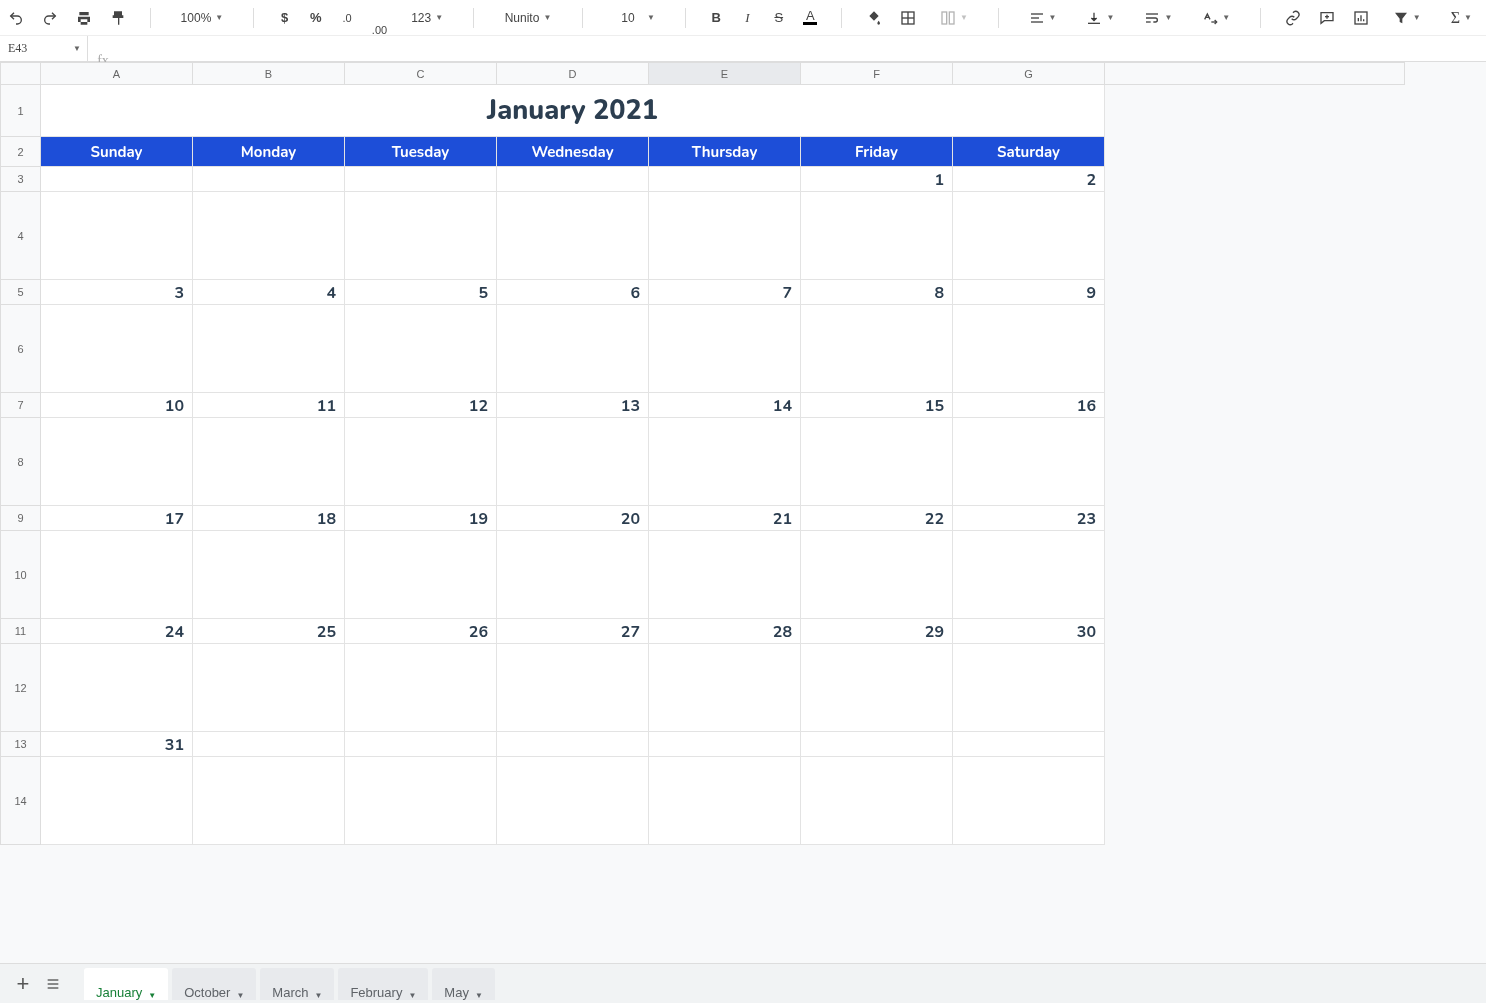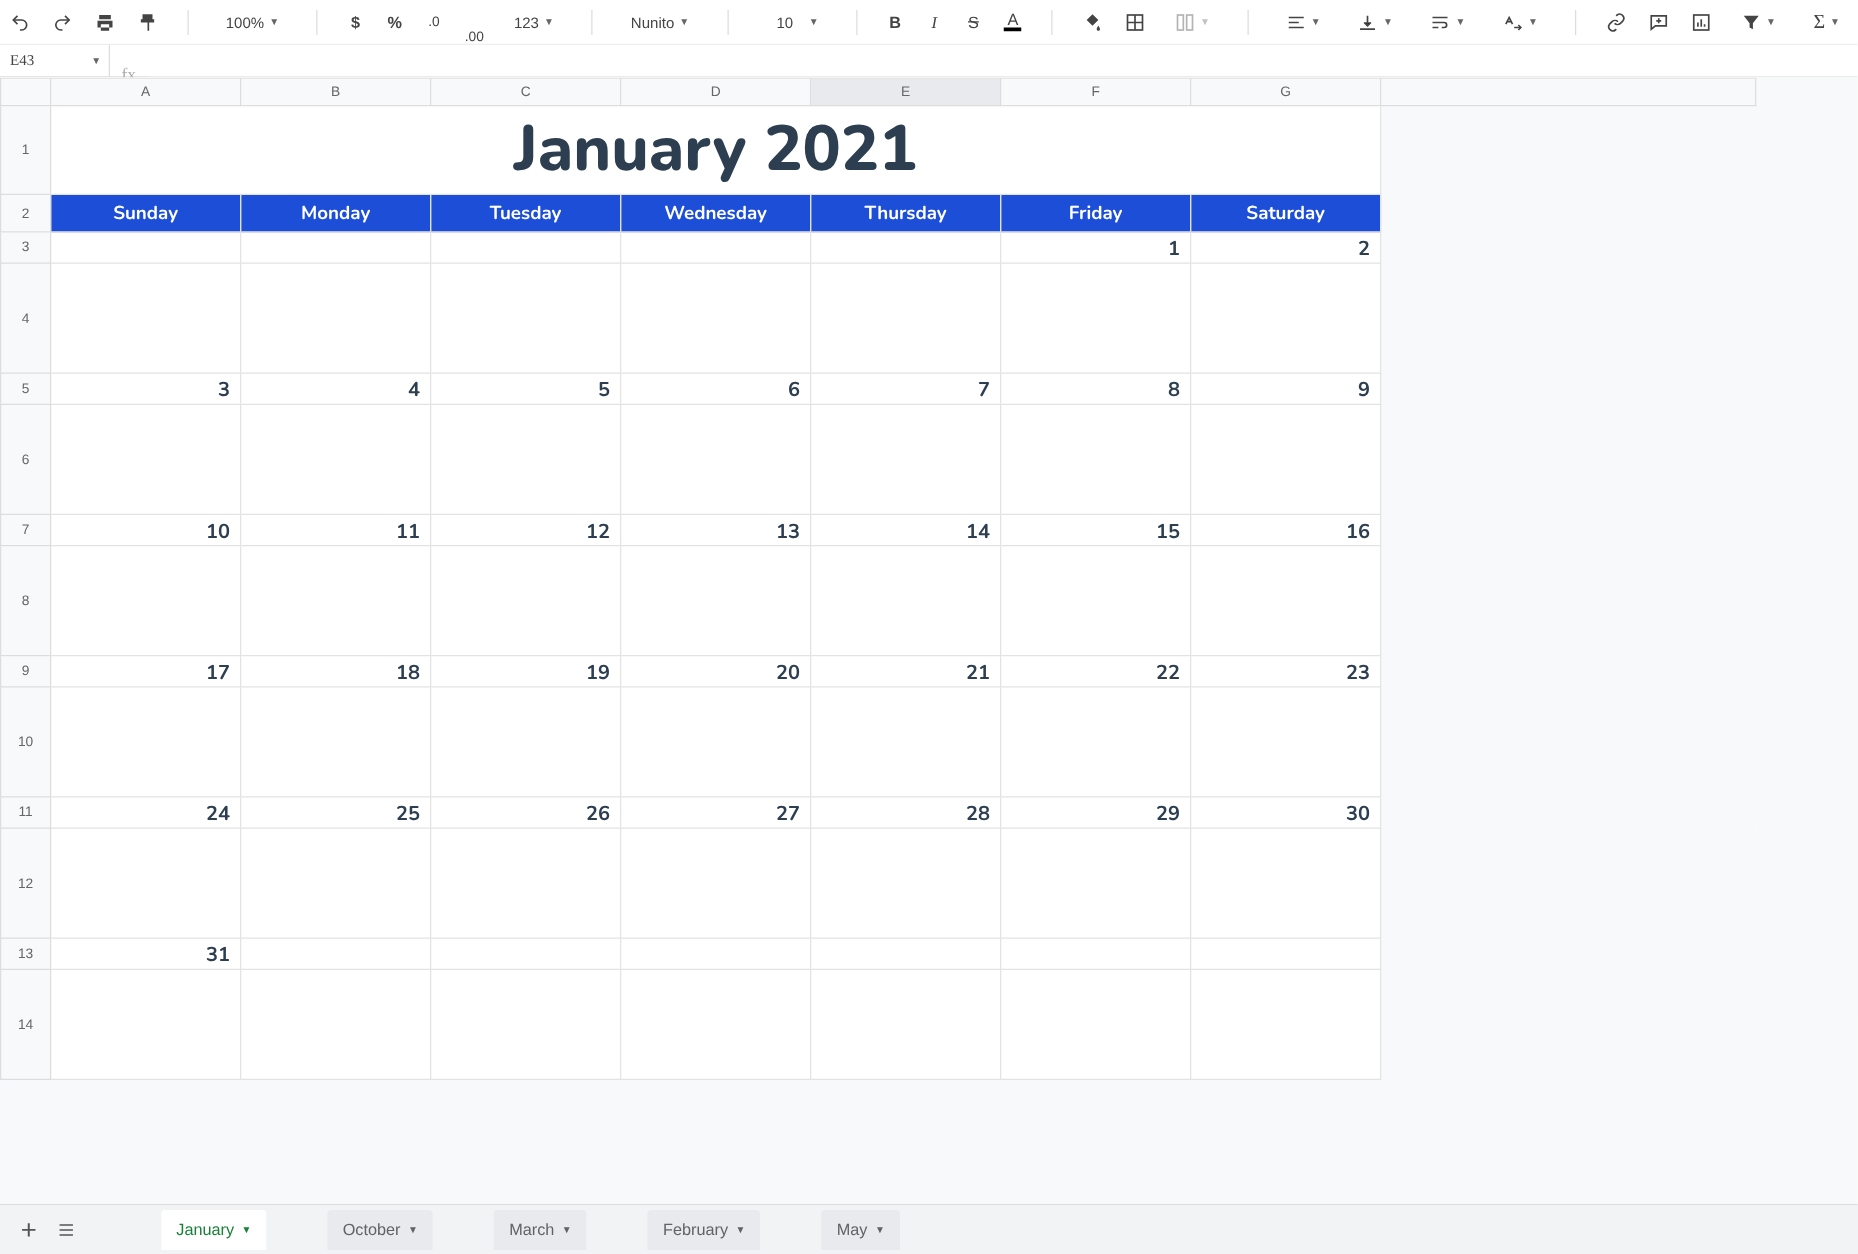--- a/index.html
+++ b/index.html
@@ -23,31 +23,31 @@
 .formula-input { flex: 1; height: 24px; border: none; outline: none; padding: 0 6px; font-size: 13px; }
 
 
 .grid-area { position: absolute; top: 62px; bottom: 40px; left: 0; right: 0; overflow: hidden; background: #f8f9fa; }
 .sheet-scroll { position: absolute; inset:0; overflow: auto; background:#f8f9fa; }
 .sheet-table { border-collapse: collapse; background:#fff; }
 .col-head-row th { height: 22px; background: #f8f9fa; border: 1px solid #ddd; font-weight: normal; color:#666; font-size:11px; text-align:center; }
 .row-head { width: 40px; background: #f8f9fa; border: 1px solid #ddd; color:#666; font-size:11px; text-align:center; font-weight: normal; }
 .cell { border: 1px solid #e3e3e3; background:#fff; vertical-align: top; }
 .col-w { width: 152px; }
-.title-cell { height: 52px; text-align:center; font-size: 51px; font-weight: 800; color:#2c3e50; font-family: "Nunito", "Segoe UI", Arial, sans-serif; vertical-align: middle; margin-top: 28px; }
+.title-cell { height: 52px; text-align:center; font-size: 27px; font-weight: 800; color:#2c3e50; font-family: "Nunito", "Segoe UI", Arial, sans-serif; vertical-align: middle; margin-top: 28px; }
 .dow-cell { height: 30px; background:#1d4ed8; color:#fff; text-align:center; font-weight:700; font-size:15px; vertical-align: middle; font-family:"Nunito","Segoe UI",Arial,sans-serif; }
 .date-cell { height: 24px; text-align:right; padding: 2px 8px 0 0; font-weight:700; color:#2c3e50; font-size:16px; font-family:"Nunito","Segoe UI",Arial,sans-serif; }
 .body-cell { height: 88px; }
 .col-head-sel { background:#e8eaed !important; }
 .gray-right { background:#f8f9fa; border:none; }
 
 
 .sheet-tabs-bar { position: fixed; bottom: 0; left: 0; right: 0; height: 40px; background:#f1f3f4; border-top:1px solid #ddd; display:flex; align-items:center; padding: 0 10px; gap:4px; }
 .tabs-btn { width:26px; height:26px; display:flex; align-items:center; justify-content:center; color:#555; cursor:pointer; border-radius:3px; }
-.tab { height:32px; display:flex; align-items:center; padding:0 12px; font-size:13px; color:#5f6368; cursor:pointer; border-radius:3px 3px 0 0; gap:6px; background:#e8eaed;margin-left:45px; }
+.tab { height:32px; display:flex; align-items:flex-end; padding:0 12px; font-size:13px; color:#5f6368; cursor:pointer; border-radius:3px 3px 0 0; gap:6px; background:#e8eaed; }
 .tab.active { background:#fff; color:#188038; font-weight:500; }
 .tab .tb-down { color: inherit; }
 
 svg { display:block; }
 </style>
 </head>
 <body>
 
 <div class="toolbar">
   <div class="tb-btn">

